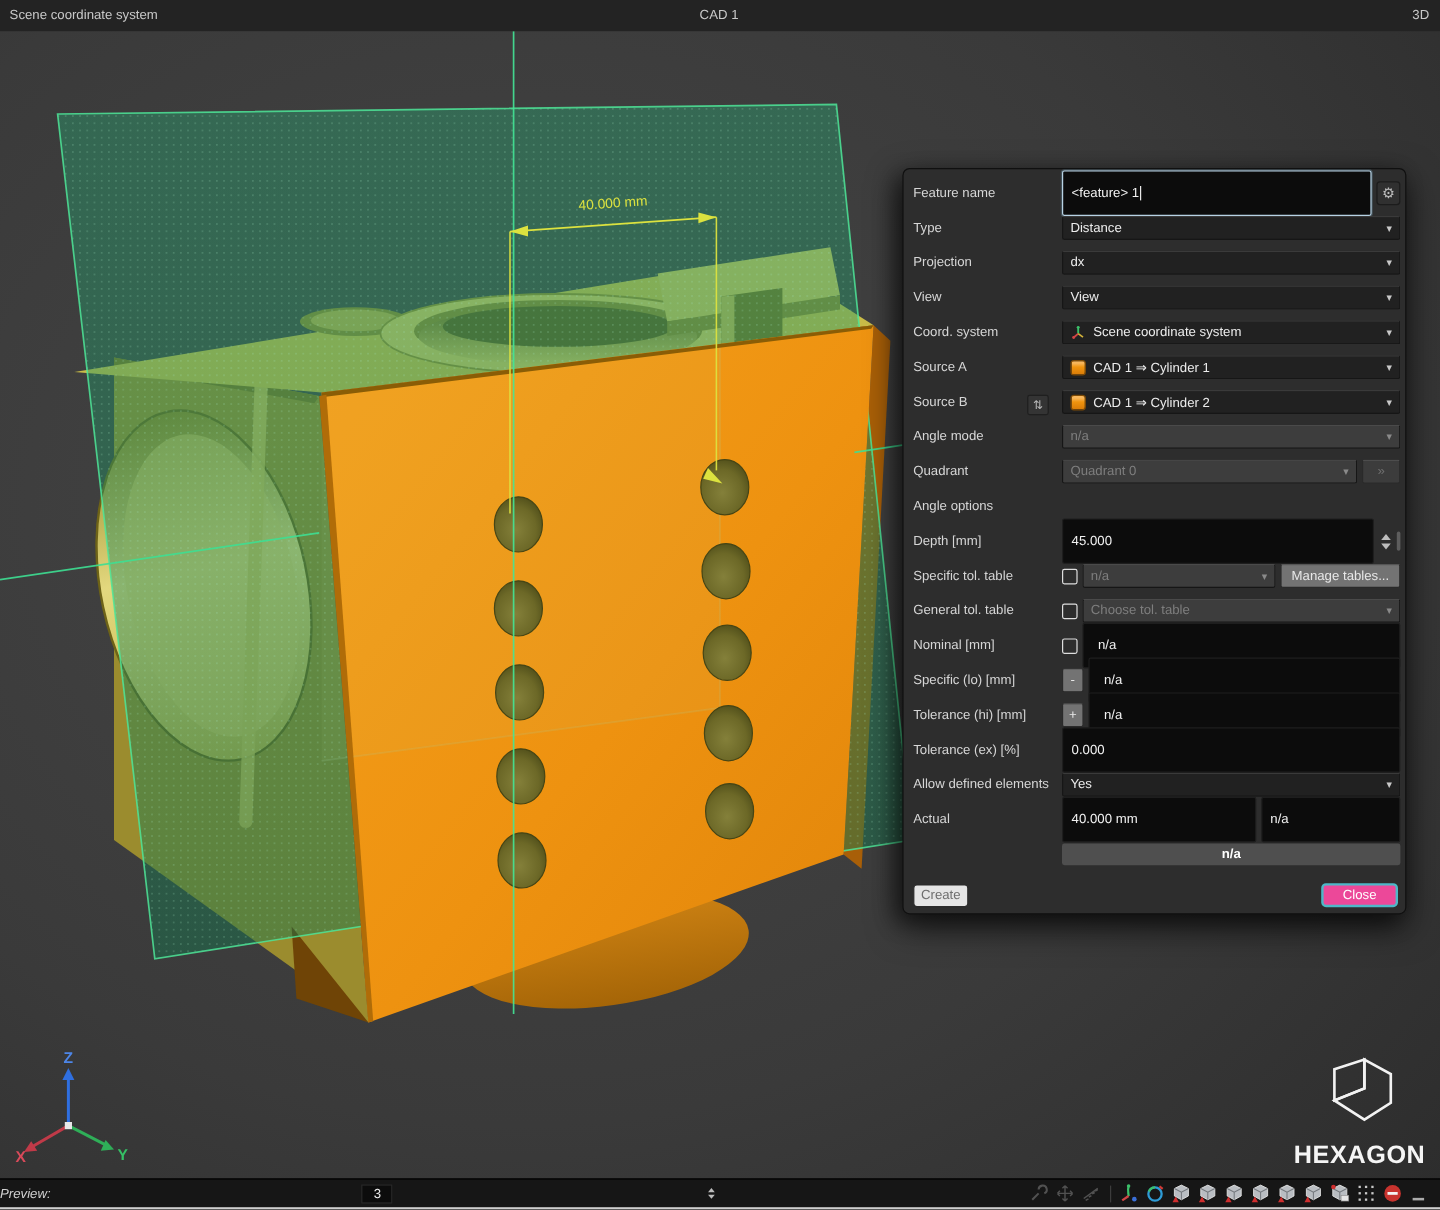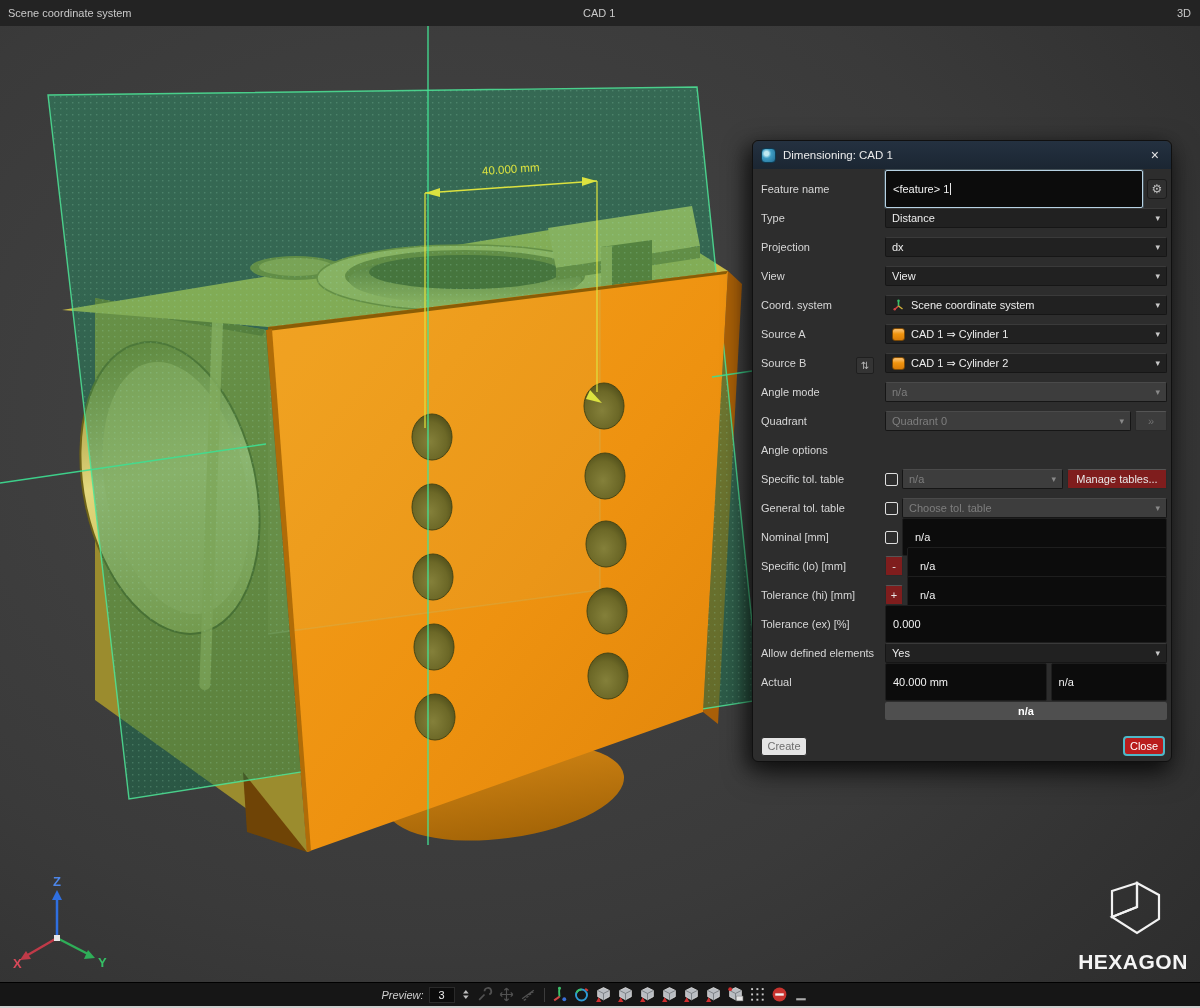--- a/index.html
+++ b/index.html
@@ -40,21 +40,21 @@
   .dd .cdn { margin-left:auto; color:#c9c9c9; font-size:9px; }
   .dd.dis { background:#3d3d3d; color:#7e7e7e; border-top-color:#4a4a4a; }
   .dd.dis .cdn { color:#8a8a8a; }
   .inp { flex:1; height:20px; background:#0c0c0c; border:1px solid #1e1e1e;
          border-radius:2px; display:flex; align-items:center; padding:18px 7px;
          color:#f2f2f2; min-width:0; }
   .inp.focus { border:1px solid #b7d2e4; box-shadow:0 0 0 1px rgba(140,190,220,.25); }
   .caret-bar { display:inline-block; width:1px; height:12px; background:#e8e8e8; margin-left:1px; }
   .cb { width:13px; height:13px; border:1.5px solid #dedede; border-radius:2px;
         background:transparent; flex:0 0 13px; }
-  .btn { height:20px; background:#7f1d1d; border:1px solid #2a2a2a; border-top-color:#555;
+  .btn { height:20px; background:#737373; border:1px solid #2a2a2a; border-top-color:#555;
          border-radius:2px; color:#e8e8e8; display:flex; align-items:center;
          justify-content:center; padding:0 8px; white-space:nowrap; }
   .btn.dis { background:#3c3c3c; color:#6f6f6f; }
   .btn.sq { width:18px; padding:0; flex:0 0 18px; }
   .iconbtn { width:20px; height:20px; flex:0 0 20px; background:#303030;
              border:1px solid #1c1c1c; border-radius:3px; color:#bdbdbd;
              display:flex; align-items:center; justify-content:center; font-size:12px; }
   .cyl { width:13px; height:13px; border-radius:3px; margin-right:6px; flex:0 0 13px;
          background:linear-gradient(#f8b75c 15%, var(--accent-orange,#f0940e) 45%, #d97c08);
          border:1px solid #7c4a06; }
@@ -71,28 +71,28 @@
              color:#151515; font-weight:bold; border-radius:2px; display:flex;
              align-items:center; justify-content:center; }
   .status2 { height:18px; margin:8px 0 0 124px; background:#4f4f4f; color:#fff;
              font-weight:bold; border-radius:2px; display:flex; align-items:center;
              justify-content:center; }
   #dlg-foot { position:absolute; left:0; right:0; bottom:0; height:30px; padding:0 6px 0 8px;
               display:flex; align-items:center; }
   #btn-create { width:46px; height:19px; background:#e5e5e5; border:1px solid #2b2b2b;
                 color:#6e6e6e; border-radius:3px; display:flex; align-items:center;
                 justify-content:center; }
-  #btn-close { margin-left:auto; width:42px; height:20px; background:#b91c1c;
+  #btn-close { margin-left:auto; width:64px; height:20px; background:#ec4899;
                border:2px solid var(--close-accent,#4db8c8); color:#fff; border-radius:4px;
                display:flex; align-items:center; justify-content:center; }
 
   
   #botbar { position:absolute; left:0; bottom:0; width:1200px; height:26px; background:#161616;
             border-top:1px solid #000; border-bottom:2px solid #cfcfcf; z-index:5;
-            display:flex; align-items:center; justify-content:center; gap:5px;
+            display:flex; align-items:center; justify-content:space-between; gap:5px;
             padding-right:8px; color:#c4c4c4; font-size:11px; }
   #pv-label { font-style:italic; color:#d0d0d0; }
   #pv-box { width:26px; height:16px; background:#0c0c0c; border:1px solid #2a2a2a;
             color:#eee; display:flex; align-items:center; justify-content:center; }
   .tb-ico { width:18px; height:18px; display:flex; align-items:center; justify-content:center; }
   .tb-ico.dim { opacity:.45; }
   .tb-div { width:1px; height:14px; background:#3c3c3c; margin:0 2px; }
 </style>
 </head>
 <body>
@@ -239,25 +239,20 @@
     </g>
   </svg>
 
   <div id="topbar">
     <span class="tl">Scene coordinate system</span>
     <span class="tc">CAD 1</span>
     <span class="tr">3D</span>
   </div>
 
   <div id="dlg">
-    <div id="dlg-head">
-      <span class="dlg-ico"></span>
-      <span>Dimensioning: CAD 1</span>
-      <span id="dlg-close">×</span>
-    </div>
     <div id="dlg-body">
 
       <div class="row">
         <div class="lbl">Feature name</div>
         <div class="ctl">
           <div class="inp focus">
             <span>&lt;feature&gt; 1</span>
               <span class="caret-bar"></span>
           </div>
           <div class="iconbtn">
@@ -359,20 +354,33 @@
           <div class="btn dis sq" style="width:32px;flex:0 0 32px">
             <span>»</span>
             </div>
         </div>
       </div>
 
       <div class="row">
         <div class="lbl">Angle options</div>
       </div>
 
+      <div class="row">
+        <div class="lbl">Depth [mm]</div>
+        <div class="ctl">
+          <div class="inp">
+            <span>45.000</span>
+            </div>
+          <div class="spin">
+              <i class="up"></i>
+              <i class="dn"></i>
+            </div>
+          <div class="vgut"></div>
+        </div>
+      </div>
 
       <div class="row">
         <div class="lbl">Specific tol. table</div>
         <div class="ctl">
           <span class="cb"></span>
           <div class="dd dis">
             <span>n/a</span>
             <span class="cdn">▾</span>
             </div>
           <div class="btn" style="flex:0 0 100px;width:100px">

